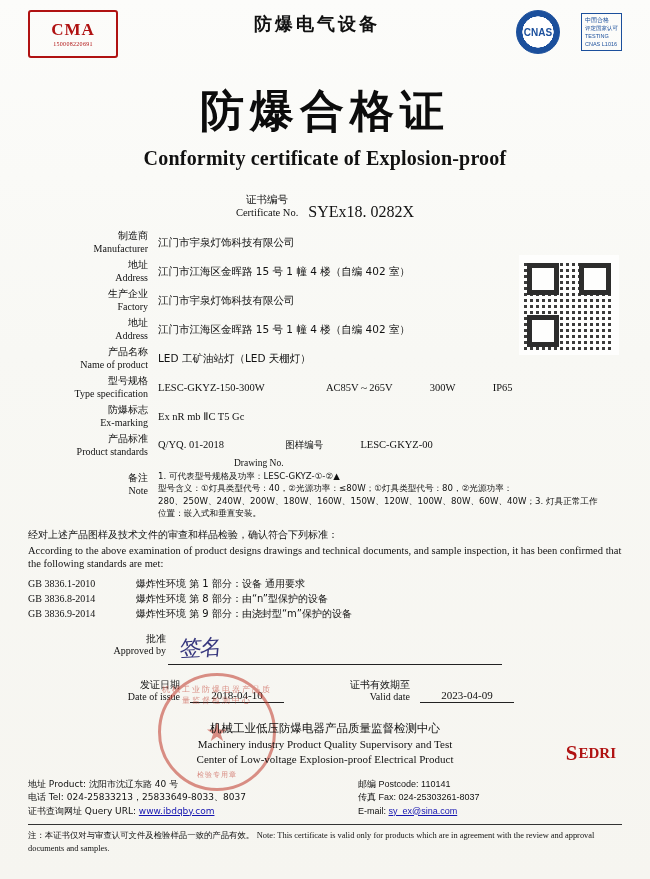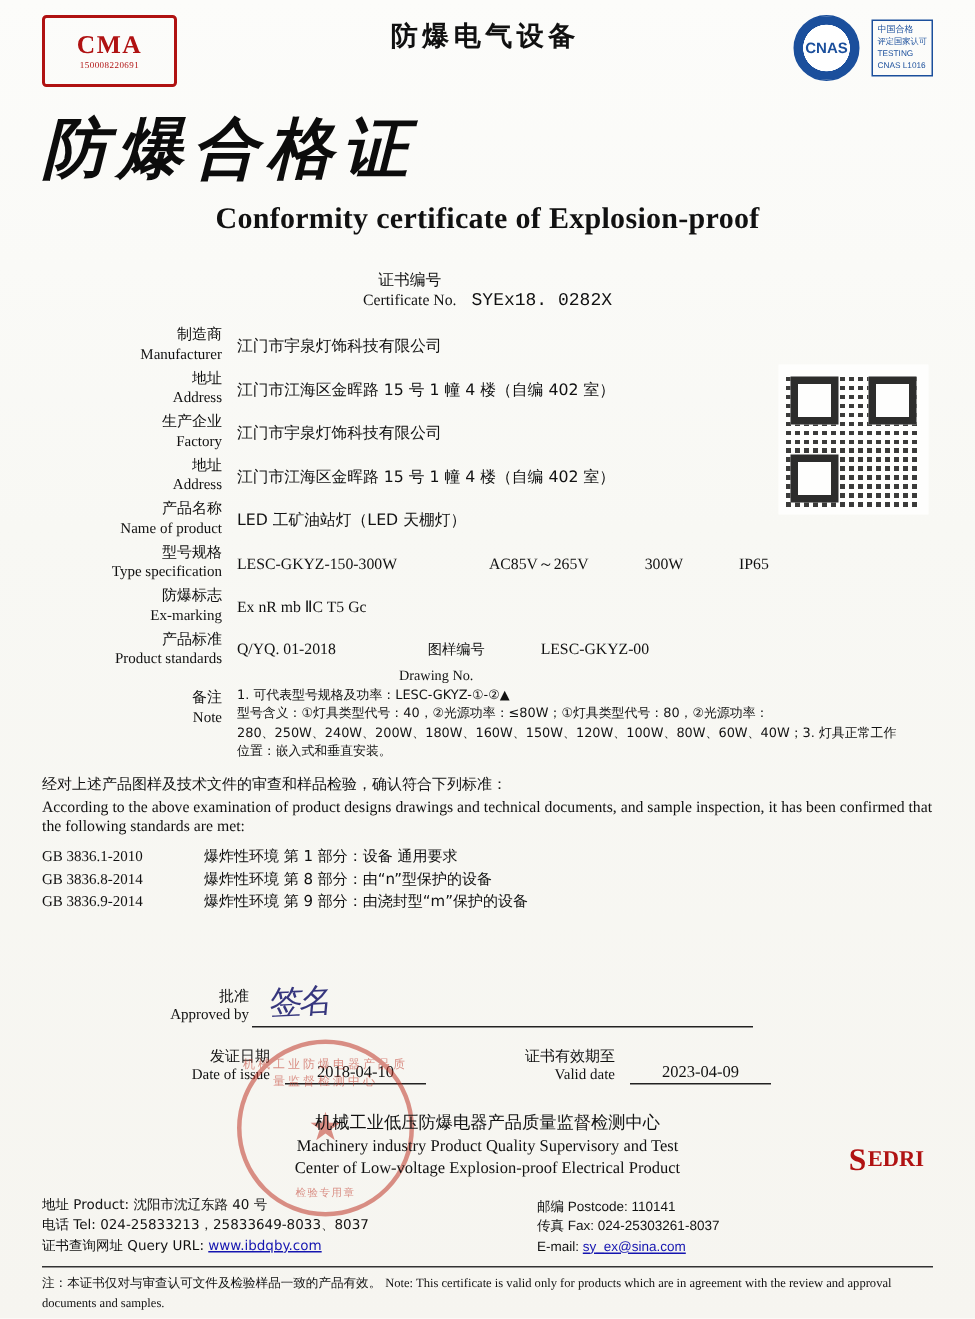--- a/index.html
+++ b/index.html
@@ -27,48 +27,48 @@
   .cma{
     width:86px;height:44px;border:2px solid #b01212;border-radius:3px;
     display:flex;flex-direction:column;align-items:center;justify-content:center;
     color:#b01212;
   }
   .cma .big{font-size:17px;font-weight:bold;letter-spacing:1px;line-height:16px;}
   .cma .sm{font-size:6px;letter-spacing:.3px;margin-top:3px;}
   .hdr-mid{flex:1;text-align:center;margin-top:2px;}
   .hdr-mid .cn{font-size:18px;font-weight:bold;letter-spacing:3px;font-family:"DejaVu Sans",sans-serif;}
   .hdr-mid .en{font-size:11.5px;font-style:italic;margin-top:2px;}
-  .cnas{display:flex;align-items:center;gap:8px;}
+  .cnas{display:flex;align-items:center;gap:21px;}
   .cnas-logo{
     width:42px;height:42px;border-radius:50%;
     background:radial-gradient(circle at 50% 50%,#ffffff 52%,#1b4f9c 53%,#1b4f9c 100%);
     display:flex;align-items:center;justify-content:center;
     color:#1b4f9c;font-size:10px;font-weight:bold;font-family:"Liberation Sans",sans-serif;
     border:1px solid #1b4f9c;
   }
   .cnas-txt{font-family:"Liberation Sans",sans-serif;font-size:5.5px;line-height:8px;color:#1b4f9c;text-align:left;}
   .cnas-txt .l1{font-size:6px;}
   .cnas-box{border:1px solid #1b4f9c;padding:2px 3px;}
 
   
   .title-cn{
-    font-family:"DejaVu Sans",sans-serif;font-weight:bold;
-    font-size:44px;letter-spacing:6px;margin-top:4px;color:#0c0c0c;font-style:italic;
+    text-align:center;font-family:"DejaVu Sans",sans-serif;font-weight:bold;
+    font-size:44px;letter-spacing:6px;margin-top:16px;color:#0c0c0c;
   }
   .title-en{
     text-align:center;font-size:20px;font-weight:bold;margin-top:6px;letter-spacing:.2px;
   }
   .certno{
     text-align:center;margin-top:22px;font-size:11px;line-height:14px;
   }
   .certno .row{display:inline-flex;align-items:flex-end;gap:10px;}
   .certno .lbl{text-align:center;}
   .certno .lbl .cn{font-family:"DejaVu Sans",sans-serif;font-size:10.5px;display:block;}
   .certno .lbl .en{font-size:10.5px;display:block;}
-  .certno .val{font-size:12px;padding-bottom:1px;font-family:Liberation Mono, monospace;}
+  .certno .val{font-size:16px;padding-bottom:1px;}
 
   
   .fields{margin-top:10px;position:relative;}
   .frow{display:flex;align-items:flex-start;margin-bottom:3px;min-height:26px;}
   .fl{width:120px;text-align:right;padding-right:10px;line-height:12.5px;flex:0 0 120px;}
   .fl .cn{font-family:"DejaVu Sans",sans-serif;font-size:10px;display:block;}
   .fl .en{font-size:10px;display:block;}
   .fv{flex:1;font-size:10.5px;font-family:"DejaVu Sans",sans-serif;padding-top:6px;}
   .fv.en{font-family:"Liberation Serif",serif;}
   .fv .seg{display:inline-block;}
@@ -98,21 +98,21 @@
   
   .std{margin-top:8px;}
   .std .cnline{font-family:"DejaVu Sans",sans-serif;font-size:10px;margin-bottom:2px;}
   .std .enline{font-size:10.5px;line-height:13px;}
   .std-list{margin-top:6px;font-size:10px;line-height:15px;}
   .std-list .it{display:flex;}
   .std-list .code{width:108px;font-family:"Liberation Serif",serif;}
   .std-list .desc{font-family:"DejaVu Sans",sans-serif;}
 
   
-  .approve{margin-top:44px;display:flex;align-items:flex-end;padding-left:78px;position:relative;}
+  .approve{margin-top:12px;display:flex;padding-left:78px;position:relative;}
   .approve .fl2{width:60px;text-align:right;line-height:12px;}
   .approve .fl2 .cn{font-family:"DejaVu Sans",sans-serif;font-size:10px;display:block;}
   .approve .fl2 .en{font-size:10px;display:block;}
   .sign{
     margin-left:14px;font-family:"DejaVu Sans",sans-serif;font-size:22px;
     color:#1c1c6e;transform:skewX(-8deg) rotate(-3deg);opacity:.88;letter-spacing:-2px;
   }
   .approve-line{position:absolute;left:140px;right:120px;bottom:-2px;border-bottom:1px solid #222;}
 
   .dates{margin-top:16px;display:flex;align-items:flex-end;padding-left:78px;position:relative;}
@@ -274,21 +274,21 @@
         <span class="gap1"></span>
         <span class="seg" style="font-family:'DejaVu Sans',sans-serif;font-size:9.5px;">
           <span>图样编号</span>
         </span>
         <span class="gap2"></span>
         <span class="seg">LESC-GKYZ-00</span>
       </div>
     </div>
     <div style="display:flex;margin-top:-4px;">
       <div style="width:120px;"></div>
-      <div style="margin-left:118px;font-size:9.5px;font-family:Liberation Serif, serif;">Drawing No.</div>
+      <div style="margin-left:86px;font-size:9.5px;font-family:Liberation Serif, serif;">Drawing No.</div>
     </div>
 
     <div class="frow note-row">
       <div class="fl">
         <span class="cn">备注</span>
         <span class="en">Note</span>
       </div>
       <div class="fv">
         <div>1. 可代表型号规格及功率：LESC-GKYZ-①-②▲</div>
         <div>型号含义：①灯具类型代号：40，②光源功率：≤80W；①灯具类型代号：80，②光源功率：</div>

